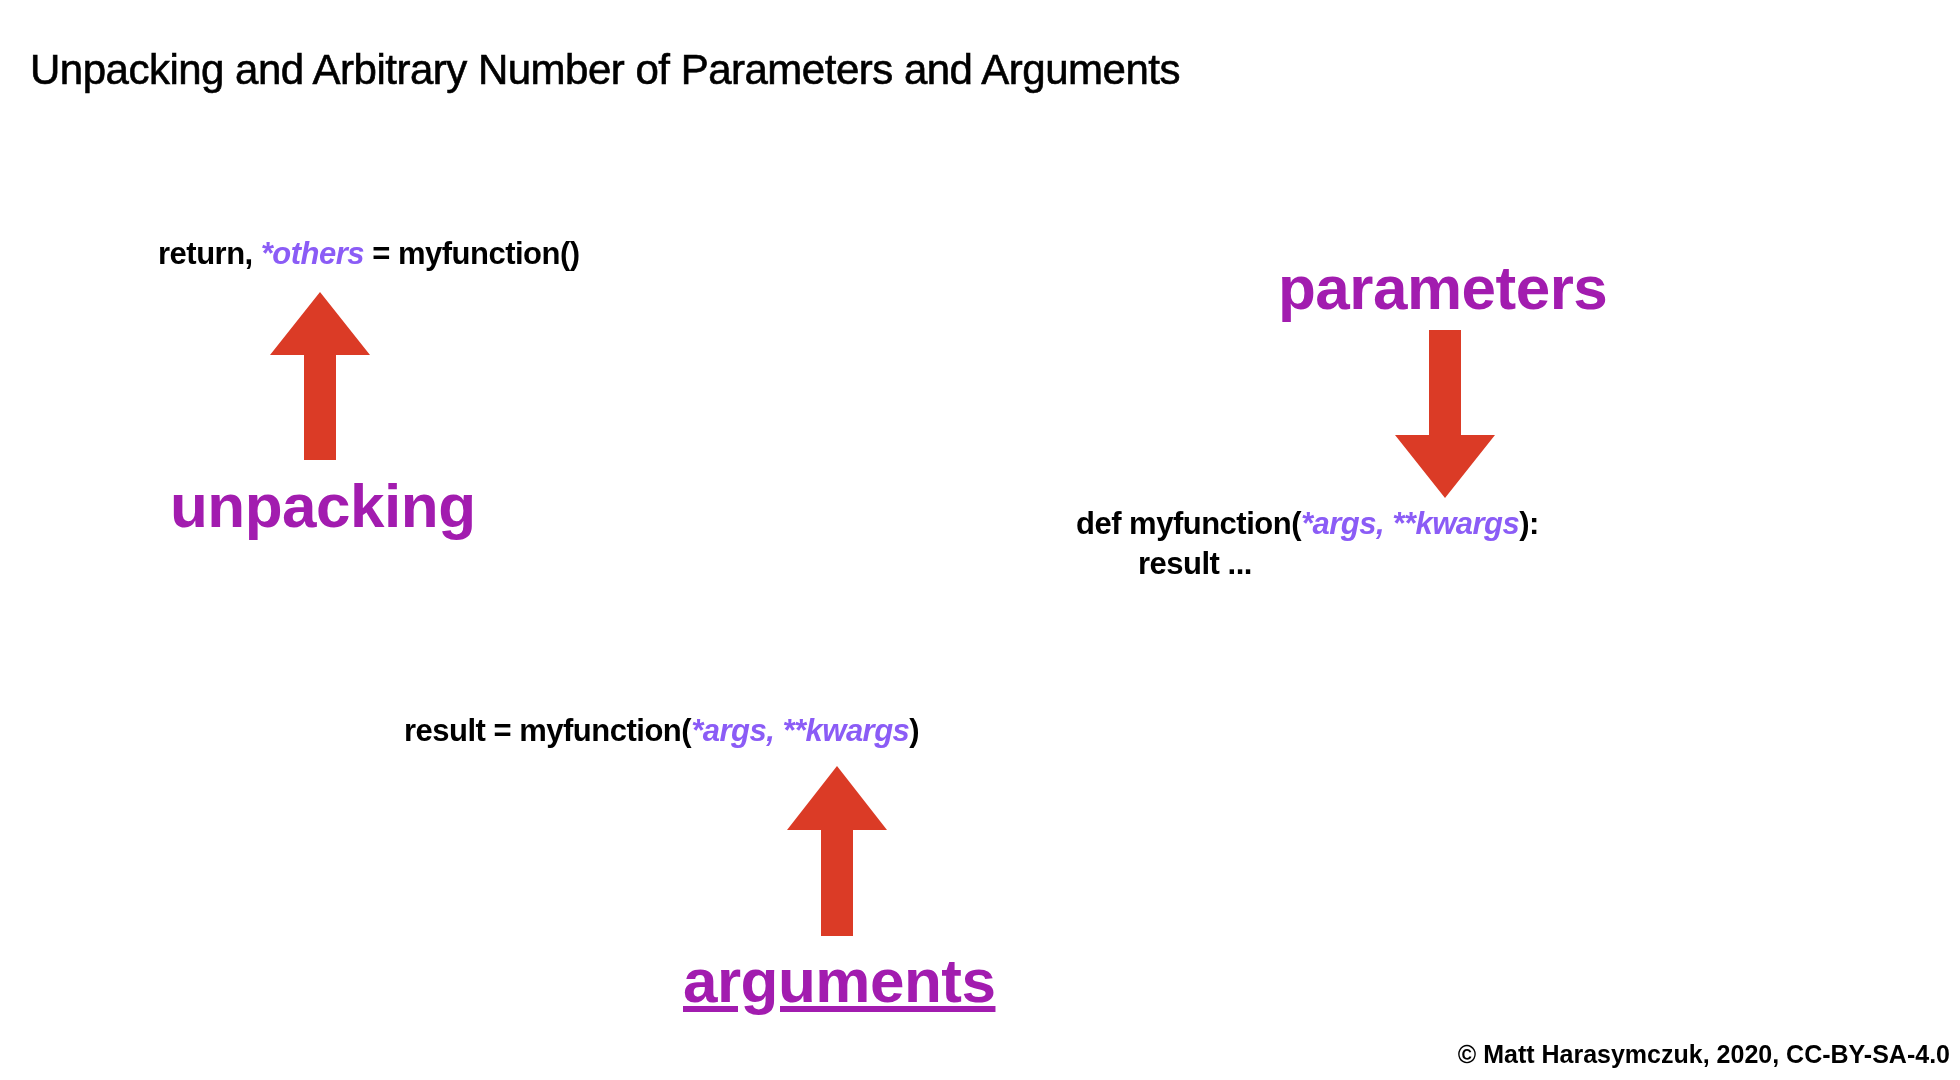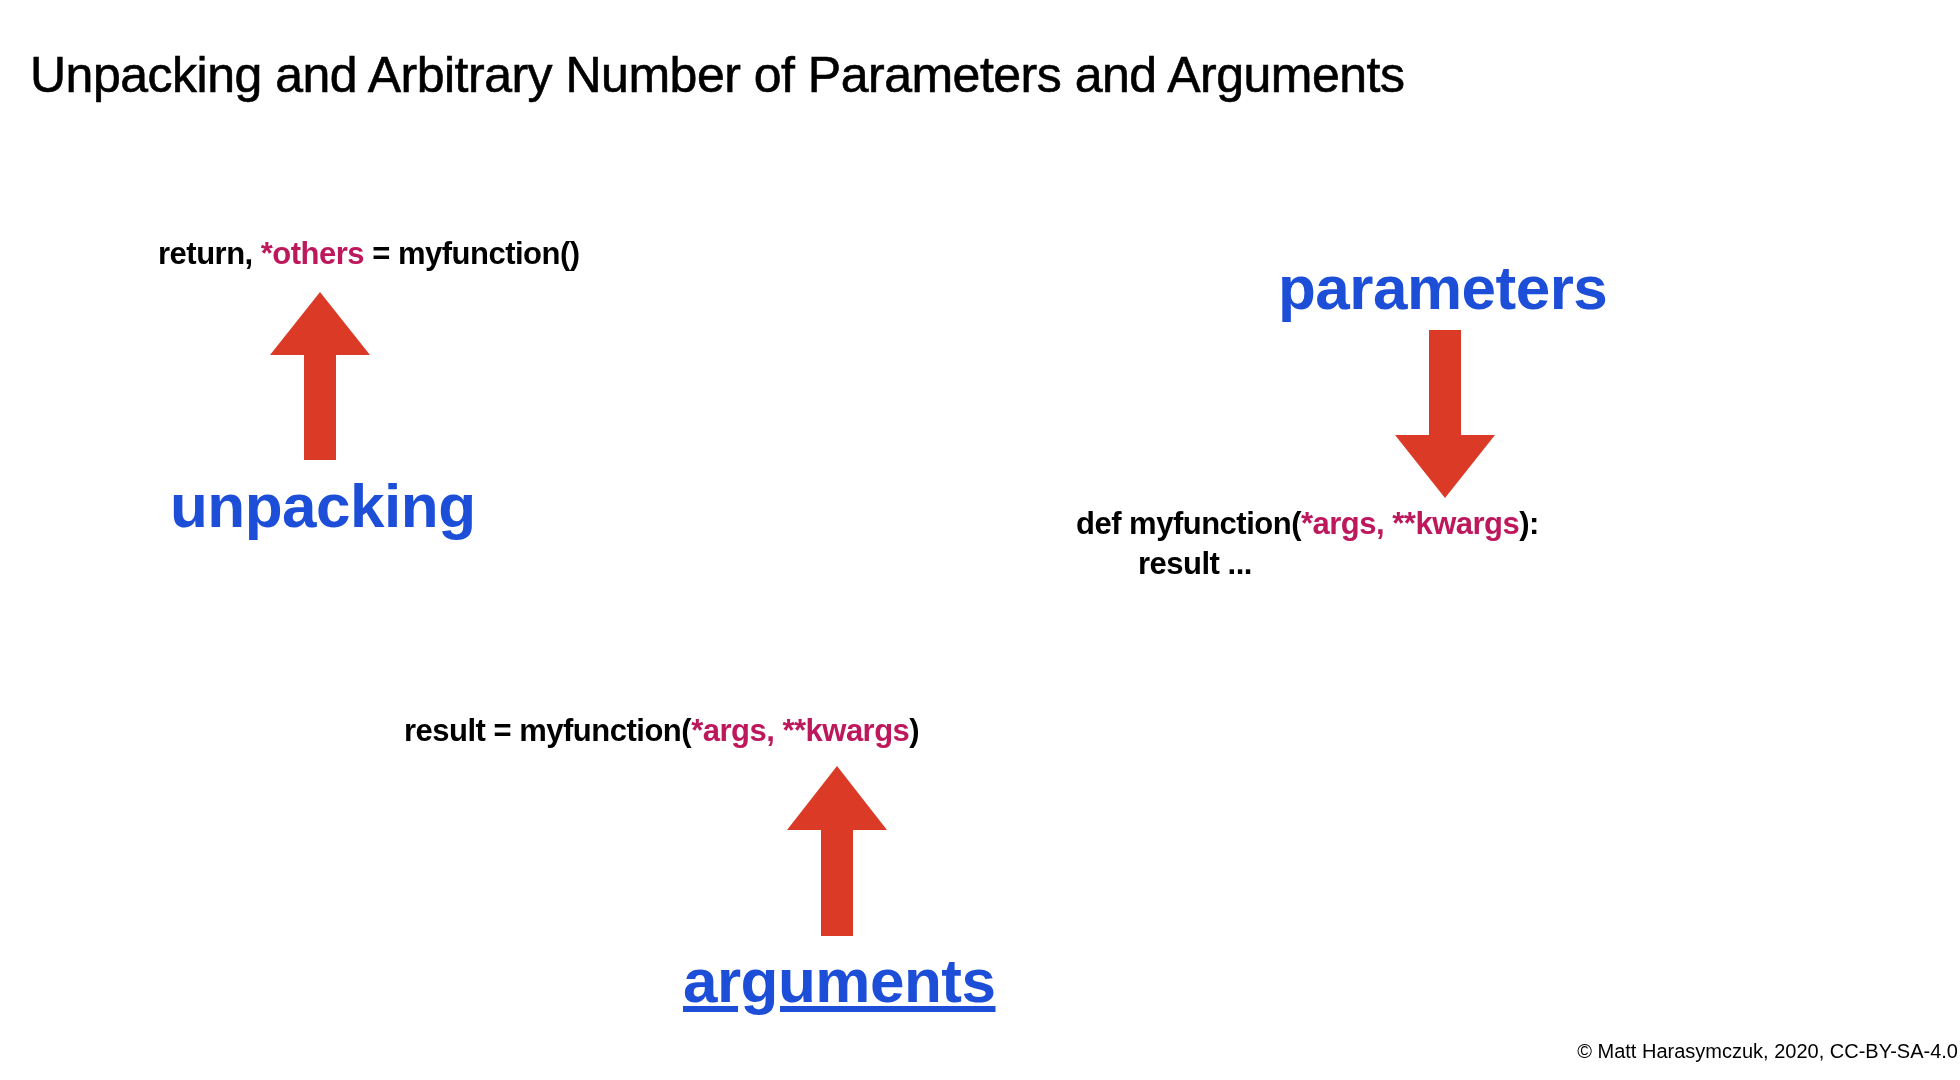--- a/index.html
+++ b/index.html
@@ -1,23 +1,23 @@
 <!DOCTYPE html>
 <html><head>
 <meta charset="utf-8">
 <style>
   html, body { margin:0; padding:0; }
   body { width:1960px; height:1080px; background:#ffffff; position:relative; overflow:hidden;
          font-family: "Liberation Sans", sans-serif; color:#000; }
   .abs { position:absolute; white-space:nowrap; }
-  .title { left:30px; top:46px; font-size:50px; font-weight:normal; letter-spacing:-0.5px; -webkit-text-stroke:0.6px #000; }
+  .title { left:30px; top:46px; font-size:42px; font-weight:normal; letter-spacing:-0.5px; -webkit-text-stroke:0.6px #000; }
   .code { font-size:31px; font-weight:bold; letter-spacing:-0.5px; }
-  .red { color:#be185d; }
-  .label { font-size:62px; font-weight:bold; color:#1d4ed8; letter-spacing:-0.5px; }
-  .copy { font-size:20px; font-weight:normal; right:2px; top:1040px; }
+  .red { color:#8b5cf6;font-style:italic; }
+  .label { font-size:62px; font-weight:bold; color:#a21caf; letter-spacing:-0.5px; }
+  .copy { font-size:25px; font-weight:bold; right:10px; top:1040px; }
   svg.arrow { position:absolute; overflow:visible; }
 </style>
 </head>
 <body>
 
 <div class="abs title">Unpacking and Arbitrary Number of Parameters and Arguments</div>
 
 <div class="abs code" style="left:158px; top:236px;">
   <span>return, </span><span class="red">*others</span><span> = myfunction()</span>
 </div>

